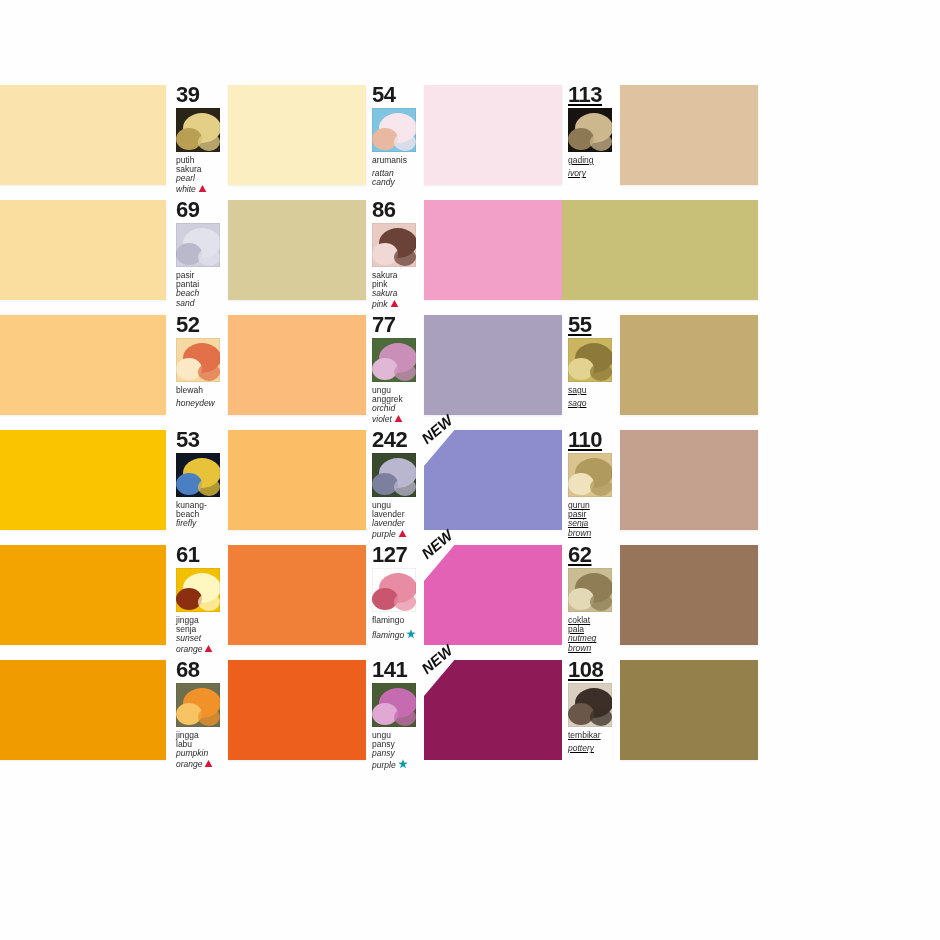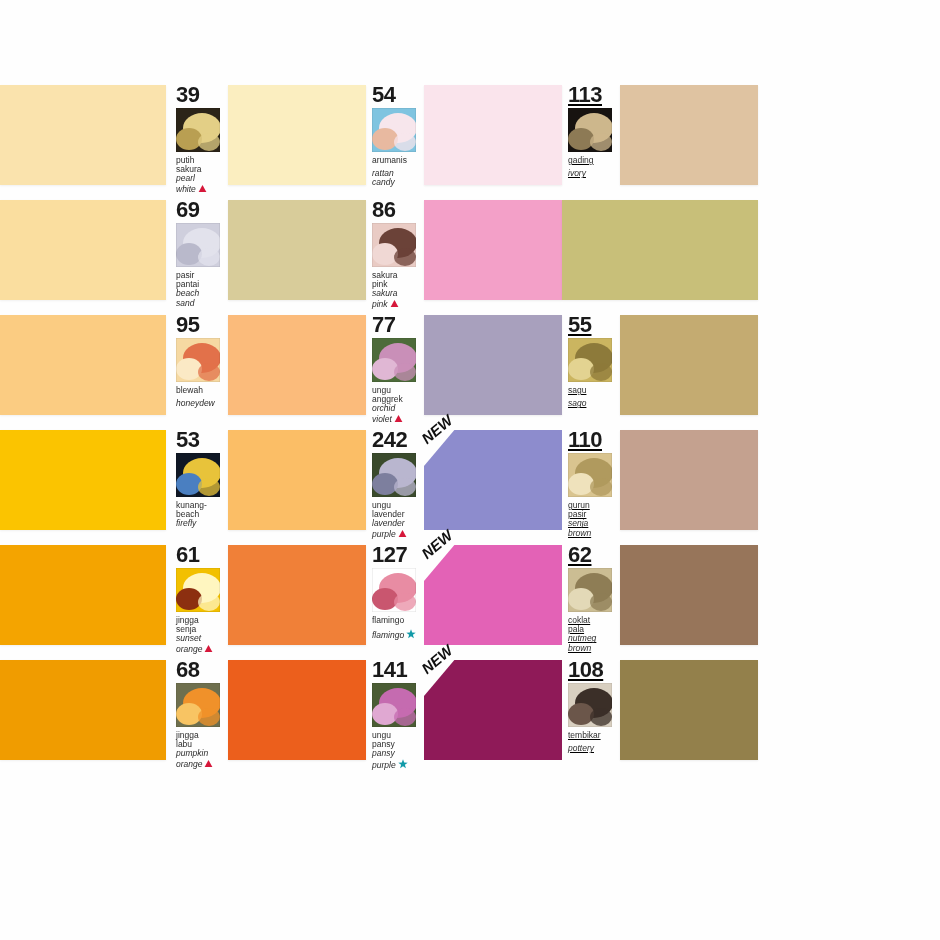--- a/index.html
+++ b/index.html
@@ -234,21 +234,21 @@
             <div class="swatch" style="background:#c8bf79"></div>
           </div>
         </div>
       </div>
       <div class="row">
         <div class="edge-swatch">
           <span class="chip" style="background:#fbcc82"></span>
         </div>
         <div class="entry w-a">
           <div class="label">
-            <div class="num">95</div>
+            <div class="num">52</div>
             <span class="thumb"><svg viewBox="0 0 44 44" width="44" height="44" preserveAspectRatio="none">
                 <rect width="44" height="44" fill="#f6d9a2"></rect>
                 <ellipse cx="26" cy="20" rx="19" ry="15" fill="#e2714a"></ellipse>
                 <ellipse cx="13" cy="31" rx="13" ry="11" fill="#fbe9c5"></ellipse>
                 <ellipse cx="33" cy="34" rx="11" ry="9" fill="#e2714a" opacity="0.75"></ellipse>
                 <rect width="44" height="44" fill="none" stroke="rgba(0,0,0,0.12)" stroke-width="1"></rect>
               </svg></span>
             <div class="names">
               <span class="nm-id">blewah</span>
               <span class="gap" style="display:block;height:4px"></span>

